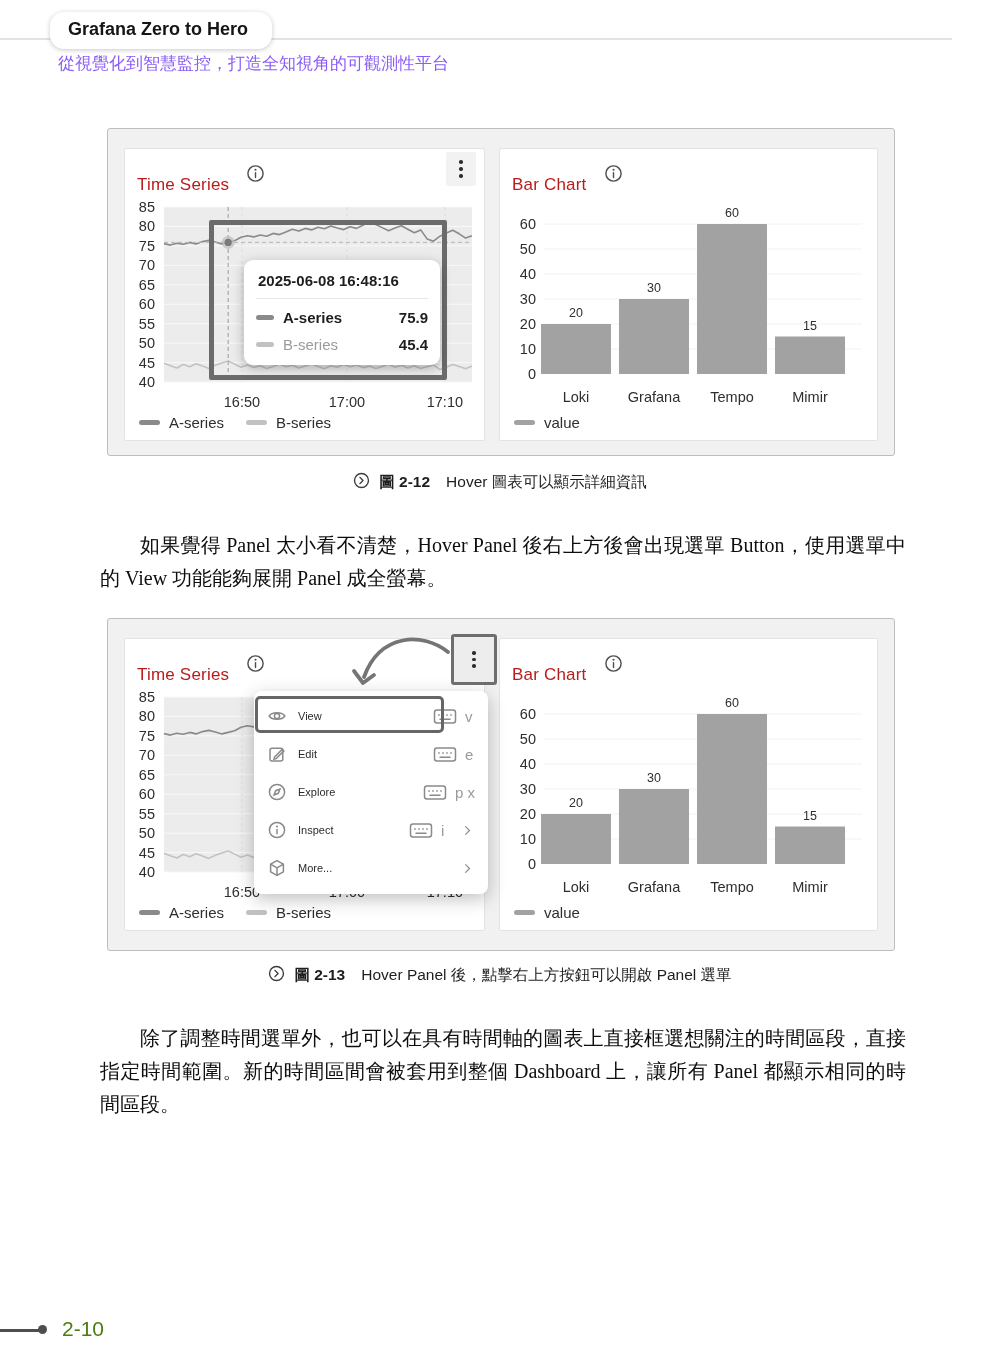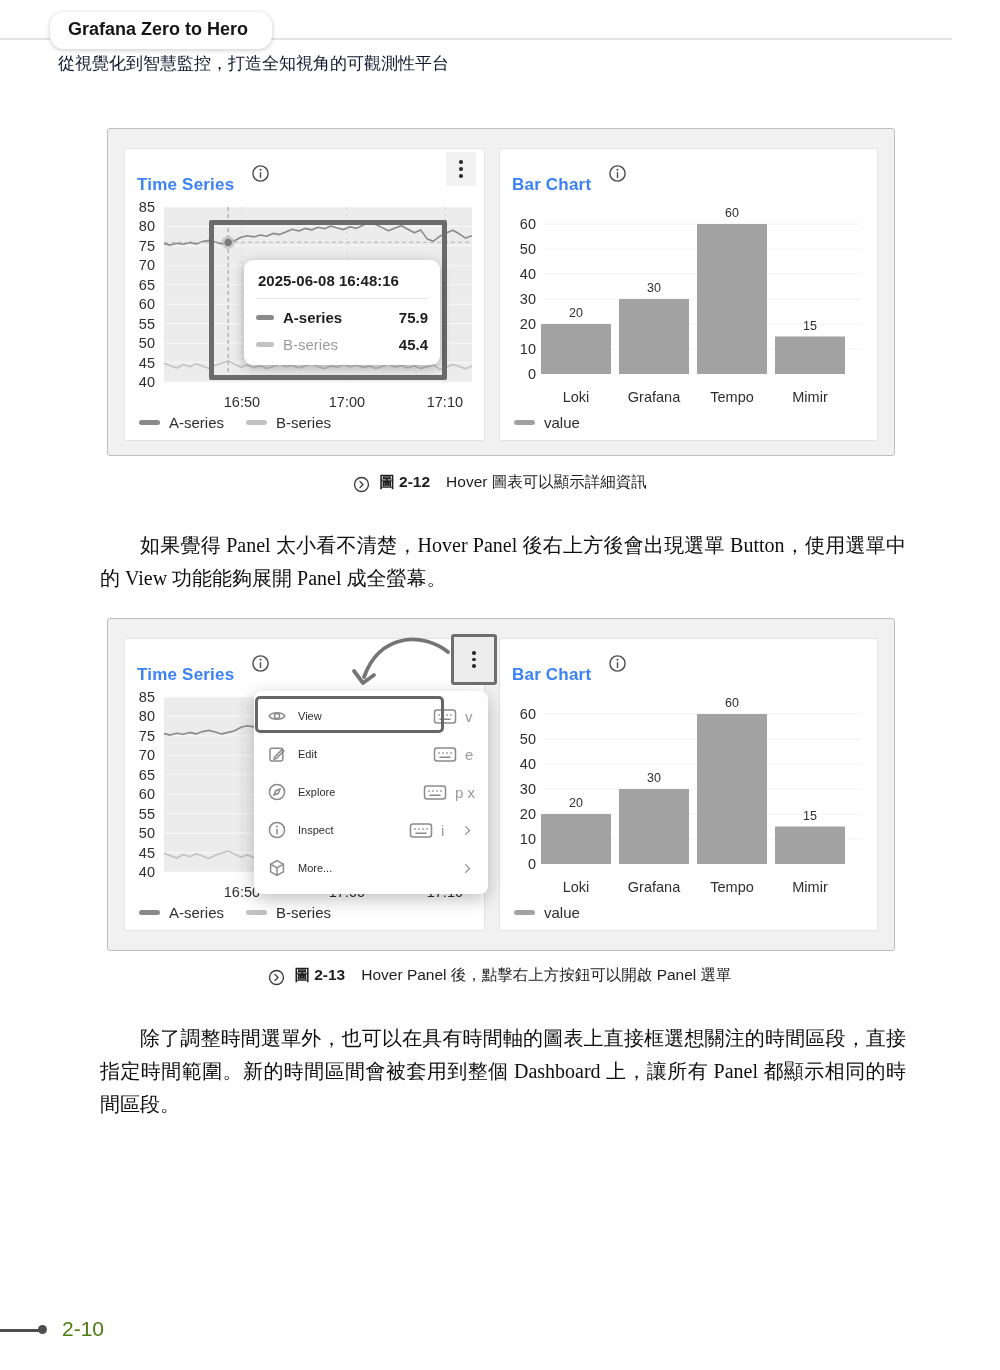--- a/index.html
+++ b/index.html
@@ -5,36 +5,36 @@
   * { margin:0; padding:0; box-sizing:content-box; }
   html,body { background:#fff; }
   .page { position:relative; width:952px; height:1370px; background:#fff; overflow:hidden;
           font-family:"Liberation Sans","DejaVu Sans",sans-serif; color:#1a1a1a; }
 
   
   .top-rule { position:absolute; left:0; top:38px; width:1000px; height:2px; background:#e3e3e3; }
   .title-tab { position:absolute; left:50px; top:12px; background:#fff; border-radius:14px;
                padding:7px 24px 9px 18px; box-shadow:0 1px 5px rgba(0,0,0,.22); z-index:2;
                font-size:18px; font-weight:bold; color:#151515; }
-  .subtitle { position:absolute; left:58px; top:52px; font-size:17px; color:#0f172a; z-index:2; }
+  .subtitle { position:absolute; left:58px; top:52px; font-size:17px; color:#8b5cf6; z-index:2; }
 
   
   .shot { position:absolute; left:107px; width:786px; background:#f1f1f1;
           border:1px solid #bdbdbd; border-radius:3px; }
   #fig1 { top:128px; height:326px; }
   #fig2 { top:618px; height:331px; }
 
   .panel { position:absolute; top:19px; height:291px; background:#fff;
            border:1px solid #e3e3e3; border-radius:2px; }
   .panel-ts  { left:16px;  width:359px; }
   .panel-bar { left:391px; width:377px; }
 
   .panel-head { position:absolute; left:12px; top:11px; height:26px; display:flex;
                 align-items:center; gap:17px; z-index:2; }
-  .ptitle { font-size:17px; font-weight:bold; color:#3b82f6; letter-spacing:.2px;margin-top:24px; }
+  .ptitle { font-size:17px; font-weight:normal; color:#b91c1c; letter-spacing:.2px;margin-top:24px; }
   .info-ic svg { width:19px; height:19px; display:block; }
 
   .kebab-btn { position:absolute; right:8px; top:3px; width:30px; height:34px; background:#f2f2f2;
                border-radius:2px; display:flex; align-items:center; justify-content:center; z-index:2; }
   .dots { display:flex; flex-direction:column; gap:3.2px; }
   .dots i { width:3.6px; height:3.6px; border-radius:50%; background:#2e2e2e; display:block; }
 
   svg.chart { position:absolute; left:0; top:0; z-index:1; }
   svg text { font-family:"Liberation Sans","DejaVu Sans",sans-serif; font-size:14.5px; fill:#2e2e2e; }
   svg text.vlab { font-size:12.5px; fill:#2e2e2e; }
@@ -71,21 +71,21 @@
   .view-box { position:absolute; left:1px; top:5px; width:183px; height:31px;
               border:3.5px solid #666; border-radius:5px; z-index:7; pointer-events:none; }
 
   .kebab-box { position:absolute; left:343px; top:15px; width:40px; height:45px; background:#ededed;
                border:3.5px solid #6e6e6e; border-radius:3px; display:flex; align-items:center;
                justify-content:center; z-index:6; }
   .arrow-layer { position:absolute; left:0; top:0; z-index:8; pointer-events:none; }
 
   
   .caption { position:absolute; left:0; width:1000px; display:flex; justify-content:center;
-             align-items:flex-end; gap:9px; font-size:15.5px; color:#1e1e1e; }
+             align-items:flex-start; gap:9px; font-size:15.5px; color:#1e1e1e; }
   #cap1 { top:472px; } #cap2 { top:965px; }
   .cap-ic svg { width:17px; height:17px; display:block; }
   .cap-label { font-weight:bold; }
   .cap-text { margin-left:7px; }
 
   .para { position:absolute; left:100px; width:806px; text-align:justify; text-indent:2em;
           font-family:"Liberation Serif","DejaVu Serif",serif; font-size:20px; line-height:33px;
           color:#0e0e0e; }
   #p1 { top:529px; } #p2 { top:1022px; }
 

